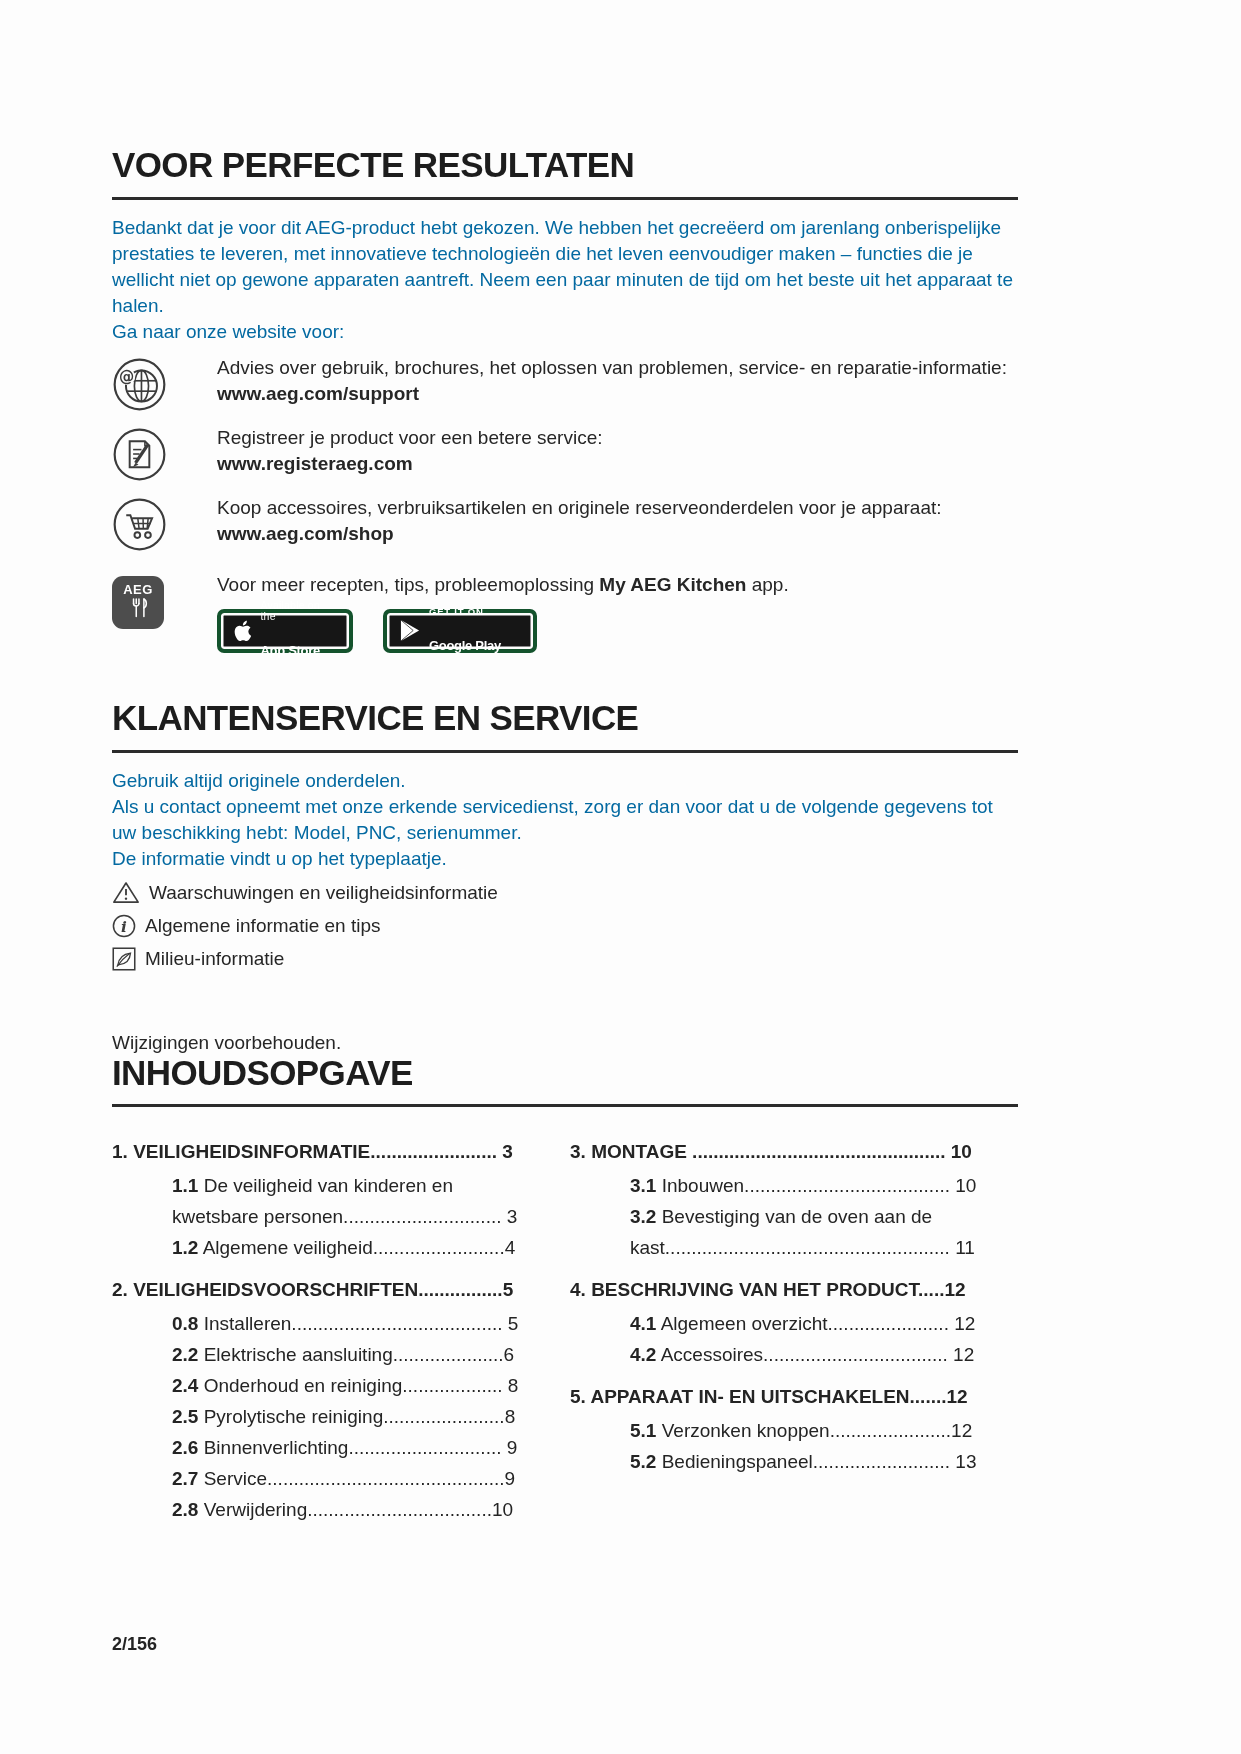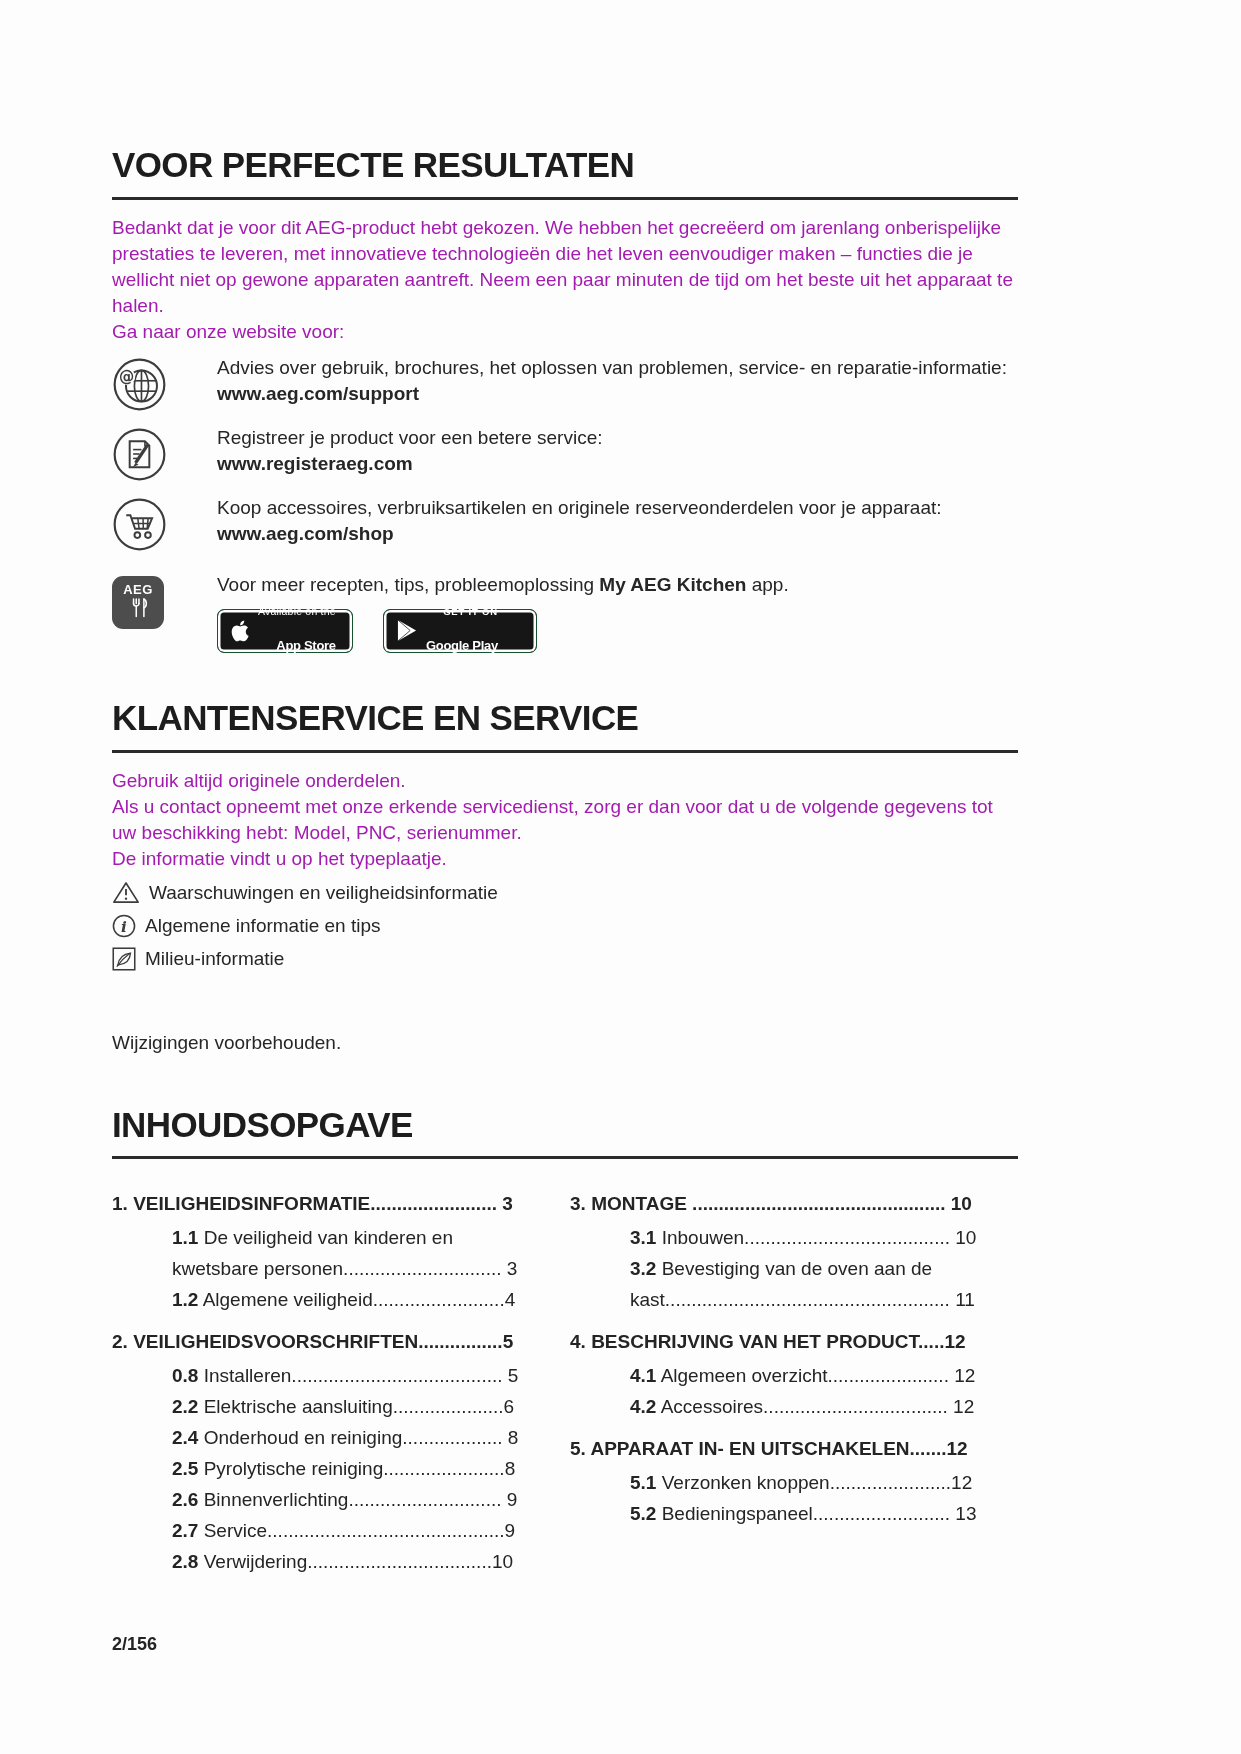--- a/index.html
+++ b/index.html
@@ -14,21 +14,21 @@
     background:#fdfdfd;overflow:hidden;
   }
   .content{position:absolute;left:112px;top:146px;width:906px;}
 
   .section-title{
     font-size:35px;font-weight:bold;letter-spacing:-0.6px;
     color:#1d1d1d;margin:0;line-height:1.08;
   }
   .rule{height:3px;background:#2b2b2b;margin-top:13px;}
 
-  .body-text{font-size:19px;line-height:26px;color:#a21caf;}
+  .body-text{font-size:19px;line-height:26px;color:#0369a1;}
   .intro{margin-top:15px;}
 
   
   .link-rows{margin-top:10px;}
   .link-row{display:flex;align-items:flex-start;margin-top:9px;}
   .icon-cell{flex:0 0 55px;width:55px;margin-right:50px;margin-top:2px;}
   .link-text{font-size:19px;line-height:26px;}
   .link-url{font-weight:bold;}
 
   
@@ -37,41 +37,41 @@
     flex:0 0 52px;width:52px;height:53px;margin-right:53px;margin-top:4px;
     background:#4d4d4d;border-radius:11px;
     display:flex;flex-direction:column;align-items:center;
   }
   .aeg-app .aeg-label{
     color:#fff;font-weight:bold;font-size:13px;letter-spacing:0.5px;margin-top:6px;
   }
   .badges{display:flex;gap:30px;margin-top:11px;}
   .badge{
     height:44px;border-radius:7px;background:#161616;
-    border:1px solid #14532d;
+    border:4px solid #14532d;
     box-shadow:inset 0 0 0 2.5px #fdfdfd;
     color:#fff;display:flex;align-items:center;
-    padding:0 13px;gap:9px;box-sizing:border-box;text-align:right;
+    padding:0 13px;gap:9px;box-sizing:border-box;
   }
   .badge.appstore{width:136px;}
   .badge.gplay{width:154px;}
   .badge-l1{font-size:10.5px;line-height:11px;letter-spacing:0.2px;}
   .badge-l1.gp{font-weight:bold;font-size:9.5px;letter-spacing:0.8px;}
   .badge-l2{font-size:13px;font-weight:bold;line-height:21px;margin-top:18px;letter-spacing:-0.3px;}
 
   
   .service-block{margin-top:46px;}
   .service-lines{margin-top:15px;}
   .legend{margin-top:8px;}
   .legend-row{display:flex;align-items:center;margin-top:7px;font-size:19px;line-height:26px;}
   .legend-row .legend-icon{margin-right:9px;display:flex;align-items:center;}
   .notice{margin-top:60px;font-size:19px;}
 
   
-  .toc-block{margin-top:52px;}
+  .toc-block{}
   .toc{display:flex;margin-top:18px;font-size:19px;line-height:31px;}
   .toc-col{width:448px;}
   .toc-col + .toc-col{margin-left:10px;}
   .toc-entry{color:#242424;}
   .toc-entry .toc-body,.toc-entry .toc-page{white-space:pre-wrap;}
   .toc-entry.lvl1{font-weight:bold;margin-top:11px;margin-bottom:3px;}
   .toc-entry.lvl2{padding-left:60px;}
   .toc-num{font-weight:bold;}
 
   .footer{

